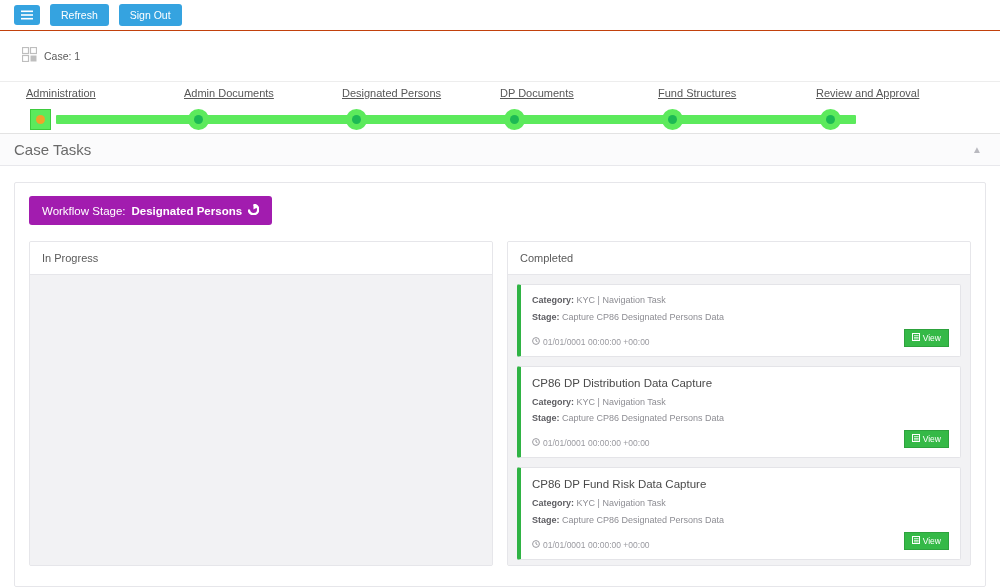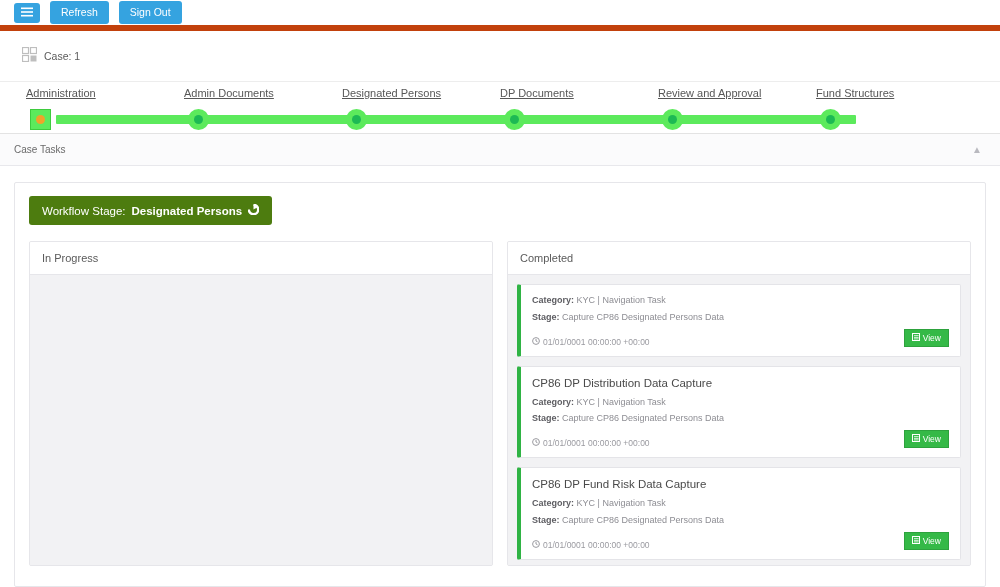--- a/index.html
+++ b/index.html
@@ -9,21 +9,21 @@
     overflow: hidden;
     background: #ffffff;
     font-family: "Liberation Sans", sans-serif;
     -webkit-font-smoothing: antialiased;
   }
 
   
   .toolbar {
     height: 31px;
     background: #ffffff;
-    border-bottom: 6px solid #c2410c;
+    border-bottom: 1px solid #c2410c;
     display: flex;
     align-items: center;
     padding: 0 0 0 14px;
     gap: 10px;
   }
   .btn-blue {
     background: #35a3e0;
     border: none;
     border-radius: 3px;
     color: #ffffff;
@@ -136,42 +136,42 @@
   
   .panel-header {
     height: 32px;
     background: #fbfbfc;
     border-bottom: 1px solid #e8e8ec;
     display: flex;
     align-items: center;
     justify-content: space-between;
     padding: 0 18px 0 14px;
   }
-  .panel-title { font-size: 10px; color: #6a6a6a; text-align: center; }
+  .panel-title { font-size: 15px; color: #6a6a6a; text-align: center; }
   .chevron { color: #b9b9bf; font-size: 10px; line-height: 1; cursor: pointer; }
 
   .panel-body {
     background: #ffffff;
     padding: 16px 14px 0 14px;
     height: calc(587px - 31px - 51px - 52px - 32px);
   }
   .panel-card {
     border: 1px solid #e6e6ea;
     border-radius: 2px;
     height: 100%;
     padding: 13px 14px 0 14px;
     background: #ffffff;
   }
 
   
   .stage-badge {
     display: inline-flex;
     align-items: center;
     gap: 6px;
-    background: #4d7c0f;
+    background: #a21caf;
     color: #ffffff;
     border-radius: 3px;
     padding: 8px 13px;
     font-size: 11.5px;
     cursor: pointer;
   }
   .stage-badge .b { font-weight: bold; }
   .stage-icon { display: block; }
 
   
@@ -319,28 +319,28 @@
     </div>
 
     <div class="step">
       <span class="step-label">DP Documents</span>
       <span class="marker">
           <span class="marker-dot"></span>
         </span>
     </div>
 
     <div class="step">
+      <span class="step-label">Fund Structures</span>
+      <span class="marker">
+          <span class="marker-dot"></span>
+        </span>
+    </div>
+
+    <div class="step">
       <span class="step-label">Review and Approval</span>
-      <span class="marker">
-          <span class="marker-dot"></span>
-        </span>
-    </div>
-
-    <div class="step">
-      <span class="step-label">Fund Structures</span>
       <span class="marker">
           <span class="marker-dot"></span>
         </span>
     </div>
   </div>
 </div>
 
 <div class="panel-header">
   <span class="panel-title">Case Tasks</span>
   <span class="chevron">▲</span>

